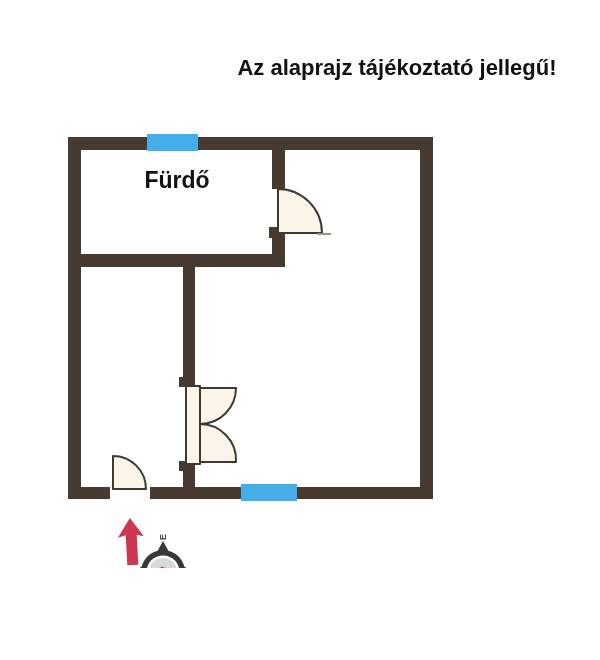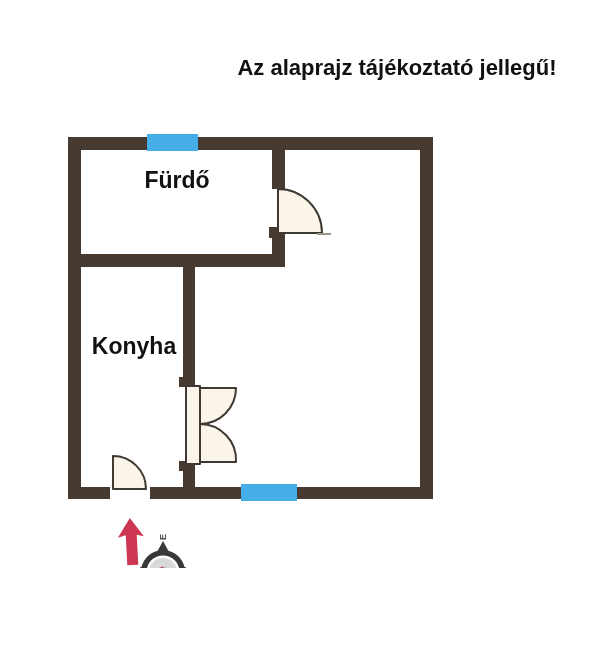--- a/index.html
+++ b/index.html
@@ -92,15 +92,14 @@
       <polygon points="163,585 157.5,572 168.5,572" fill="var(--needle-gray, #a3a3a3)"></polygon>
       <line x1="163" y1="570.5" x2="163" y2="573.5" stroke="#ffffff" stroke-width="1.5"></line>
       <text class="compass-letter" x="163" y="540">N</text>
       <text class="compass-letter" x="198" y="575">E</text>
       <text class="compass-letter" x="163" y="611">S</text>
       <text class="compass-letter" x="128" y="575">W</text>
     </g>
   </svg>
 
   <div class="room-label label-furdo">Fürdő</div>
-  <div class="room-label label-konyha">Konyha</div>
 
 </div>
 
 </body></html>

